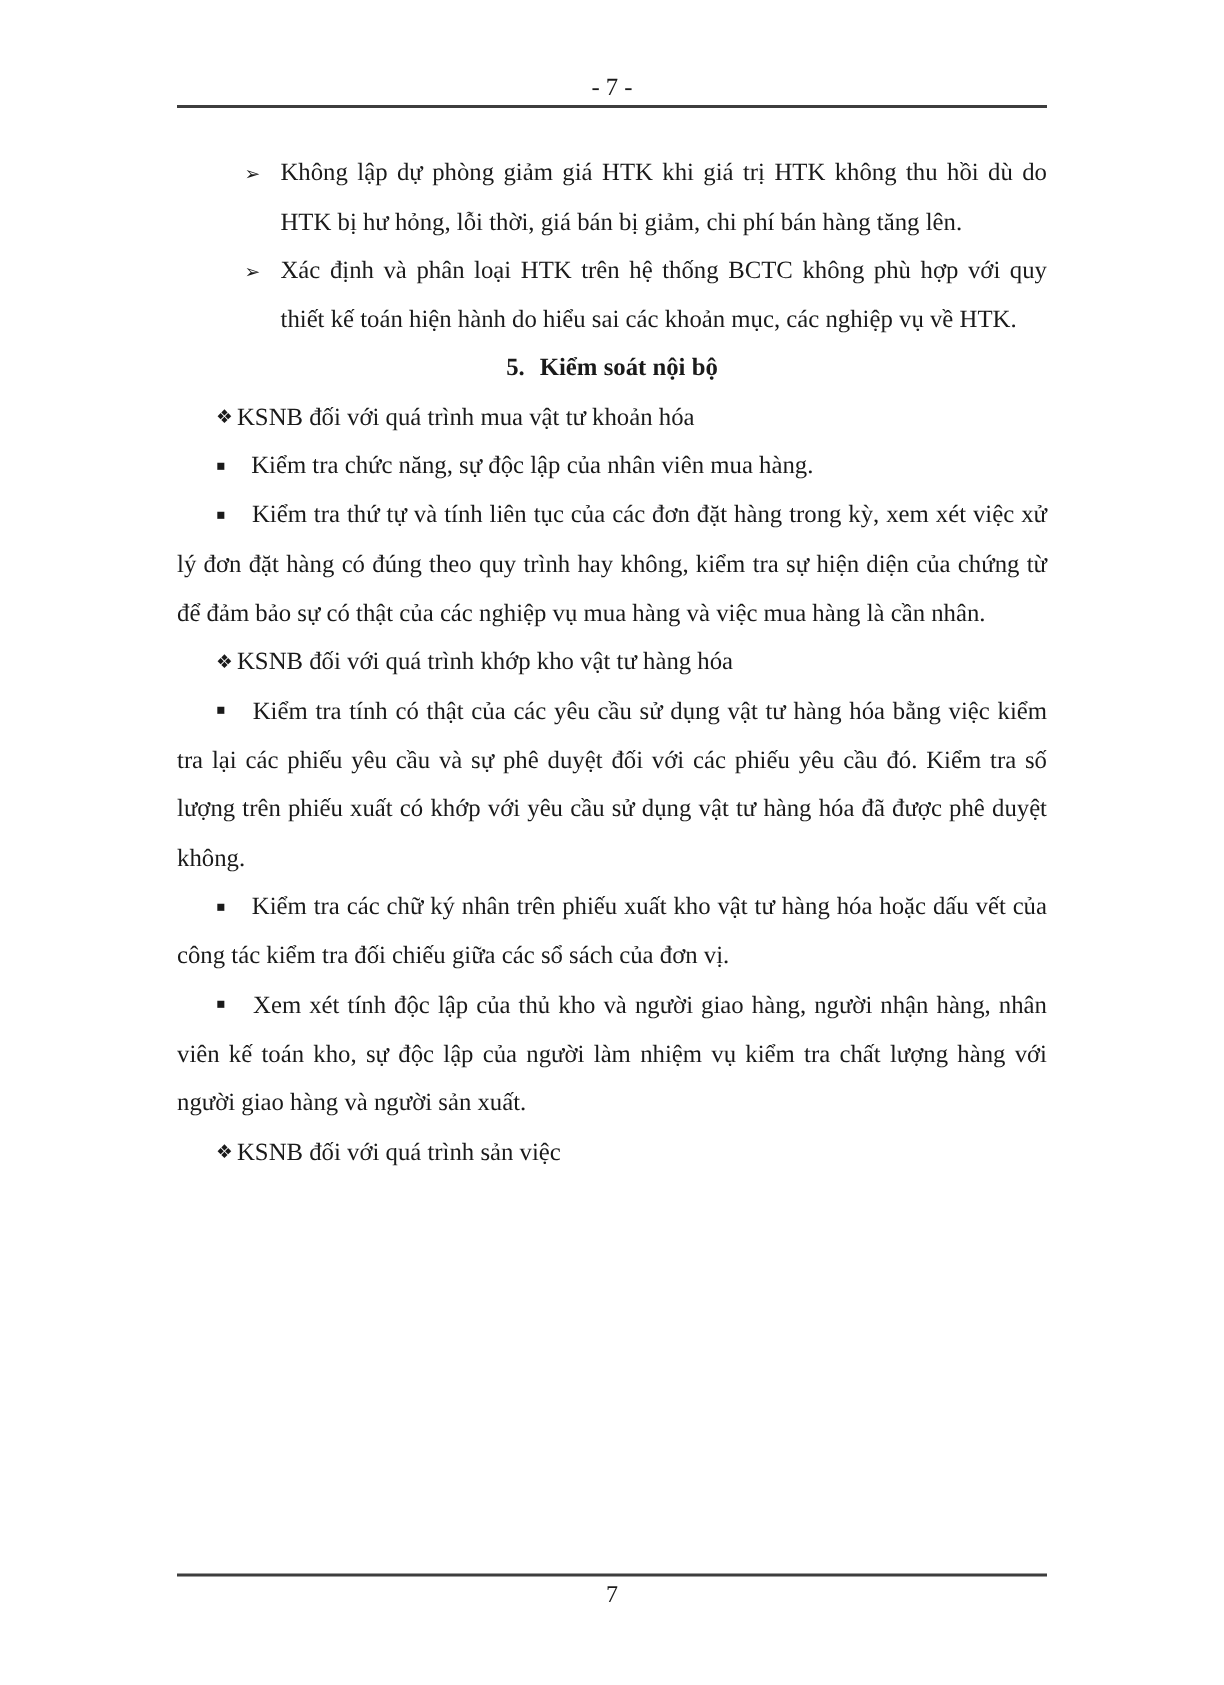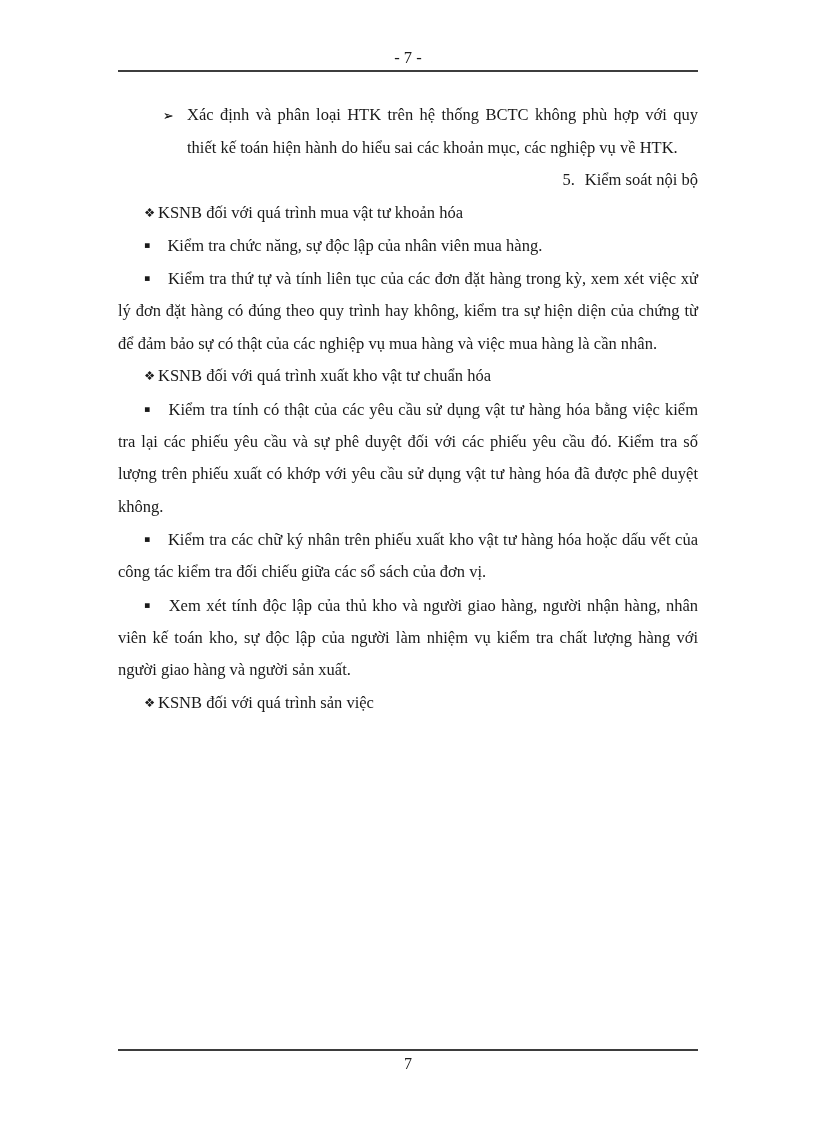--- a/index.html
+++ b/index.html
@@ -30,41 +30,42 @@
   .diamond{margin-left:40px;}
   .m-diamond{
     position:absolute;left:-14px;top:0;
     font-family:"DejaVu Sans",sans-serif;font-size:12.5px;color:#1a1a1a;
   }
   .square{text-indent:26px;}
   .m-square{
     font-family:"DejaVu Sans",sans-serif;font-size:9.5px;
     margin-right:17px;vertical-align:2.5px;
   }
-  .heading{font-weight:normal;text-align:right;}
+  .heading{font-weight:bold;text-align:center;}
   .h-num{margin-right:10px;}
   .footer{
     position:absolute;top:1049px;left:118px;width:580px;
     border-top:2px solid #3d3d3d;
     text-align:center;font-size:16px;line-height:23px;padding-top:1px;
   }
 </style>
 </head>
 <body>
 
 <div class="page">
 
   <div class="header">
     <span>- 7 -</span>
   </div>
 
   <div class="content">
 
     <div class="li arrow">
       <span class="m-arrow">➢</span>
+      <span>Không lập dự phòng giảm giá HTK khi giá trị HTK không thu hồi dù do HTK bị hư hỏng, lỗi thời, giá bán bị giảm, chi phí bán hàng tăng lên.</span>
     </div>
 
     <div class="li arrow">
       <span class="m-arrow">➢</span>
       <span>Xác định và phân loại HTK trên hệ thống BCTC không phù hợp với quy thiết kế toán hiện hành do hiểu sai các khoản mục, các nghiệp vụ về HTK.</span>
     </div>
 
     <div class="li heading">
       <span class="h-num">5.</span><span>Kiểm soát nội bộ</span>
     </div>
@@ -78,21 +79,21 @@
       <span class="m-square">▪</span><span>Kiểm tra chức năng, sự độc lập của nhân viên mua hàng.</span>
     </div>
 
     <div class="li square">
       <span class="m-square">▪</span><span>Kiểm tra thứ tự và tính liên tục của các đơn đặt hàng trong kỳ, xem xét việc xử lý đơn đặt hàng có đúng theo quy trình hay không, kiểm tra sự hiện diện của chứng từ để đảm bảo sự có thật của các nghiệp vụ mua hàng và việc mua hàng là cần nhân.</span>
     </div>
 
 
     <div class="li diamond">
       <span class="m-diamond">❖</span>
-      <span>KSNB đối với quá trình xuất kho vật tư chuẩn hóa</span>
+      <span>KSNB đối với quá trình khớp kho vật tư hàng hóa</span>
     </div>
 
     <div class="li square">
       <span class="m-square">▪</span><span>Kiểm tra tính có thật của các yêu cầu sử dụng vật tư hàng hóa bằng việc kiểm tra lại các phiếu yêu cầu và sự phê duyệt đối với các phiếu yêu cầu đó. Kiểm tra số lượng trên phiếu xuất có khớp với yêu cầu sử dụng vật tư hàng hóa đã được phê duyệt không.</span>
     </div>
 
 
     <div class="li square">
       <span class="m-square">▪</span><span>Kiểm tra các chữ ký nhân trên phiếu xuất kho vật tư hàng hóa hoặc dấu vết của công tác kiểm tra đối chiếu giữa các sổ sách của đơn vị.</span>
     </div>

